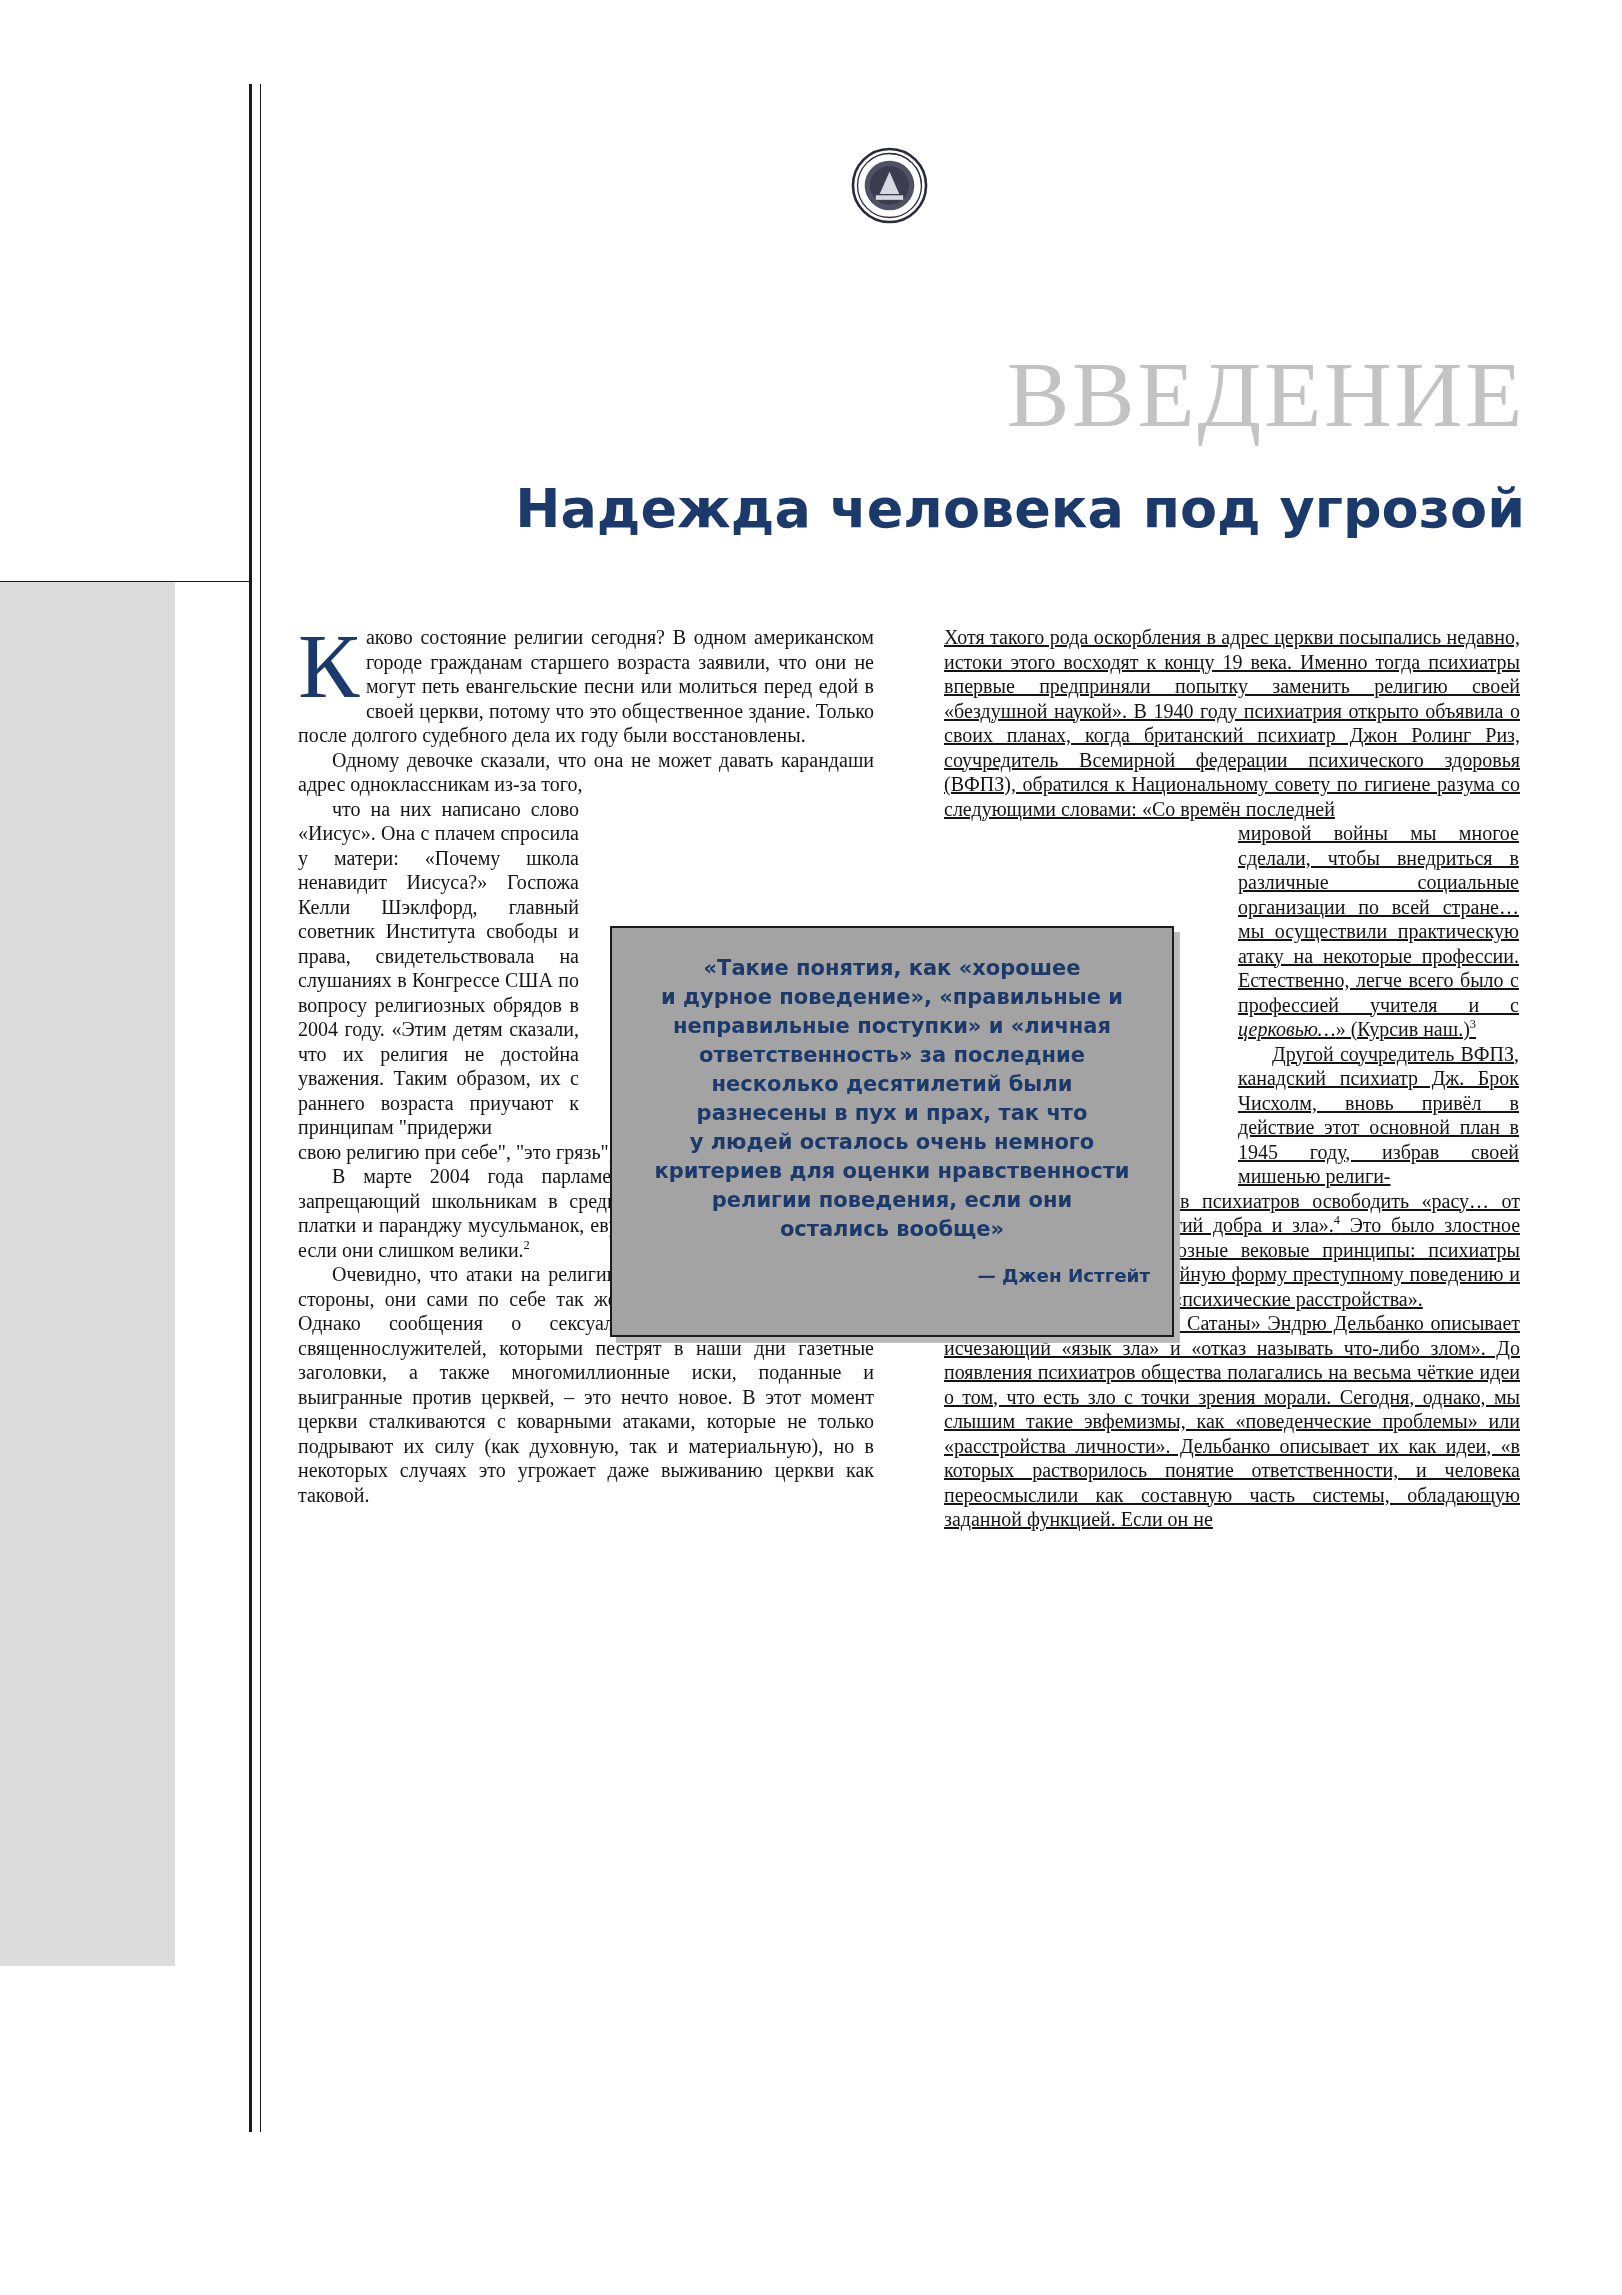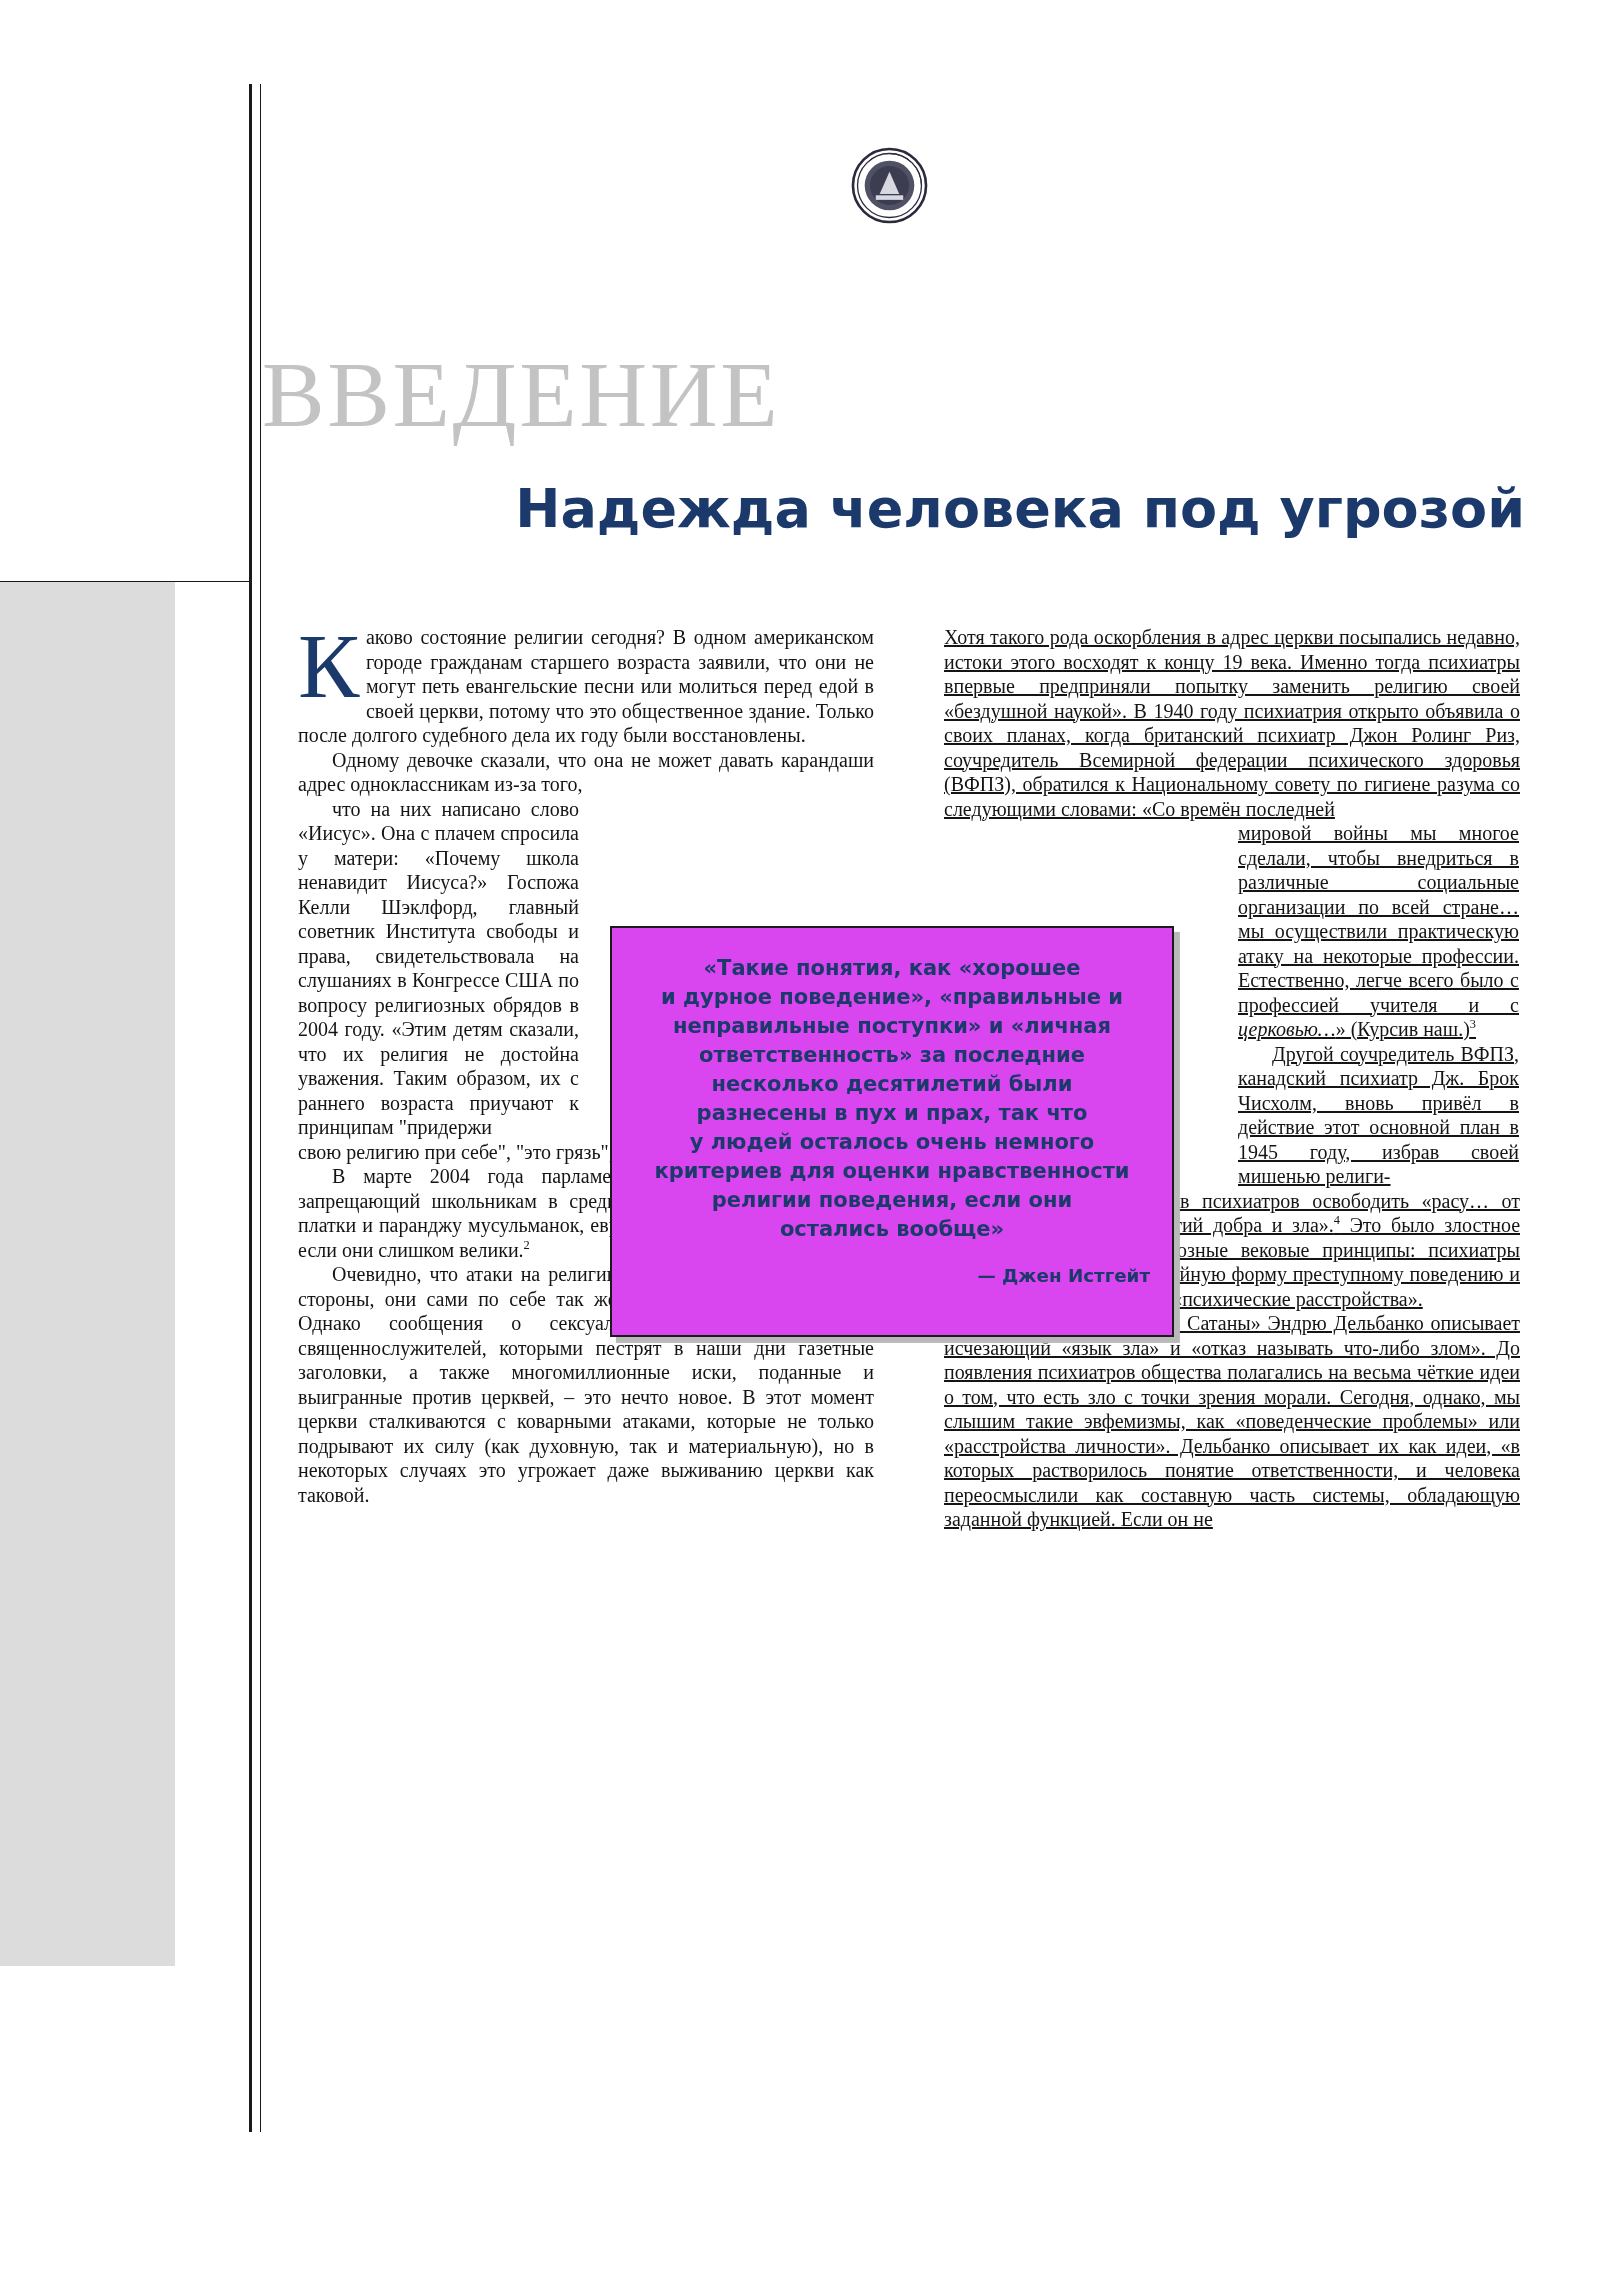--- a/index.html
+++ b/index.html
@@ -58,20 +58,21 @@
     width: 77px;
     height: 77px;
   }
 
   
   .title-ghost {
     position: absolute;
     left: 262px;
     top: 347px;
     width: 1263px;
+    text-align: right;
     font-family: "Liberation Serif", serif;
     font-size: 94px;
     letter-spacing: 2.6px;
     color: #c3c3c3;
     line-height: 1;
     white-space: nowrap;
   }
   .title-main {
     position: absolute;
     left: 262px;
@@ -127,21 +128,21 @@
 
   sup { font-size: 0.62em; vertical-align: super; line-height: 0; }
 
   
   .pullquote {
     position: absolute;
     left: 610px;
     top: 926px;
     width: 564px;
     height: 411px;
-    background: #d946ef;
+    background: #a3a3a3;
     border: 2px solid #1b1b1b;
     box-sizing: border-box;
     box-shadow: 5.9px 5.9px 0 0 #b9b9b9;
   }
   .pullquote-inner {
     padding: 26px 22px 0 22px;
     text-align: center;
     font-family: "DejaVu Sans", sans-serif;
     font-weight: bold;
     font-size: 21px;

